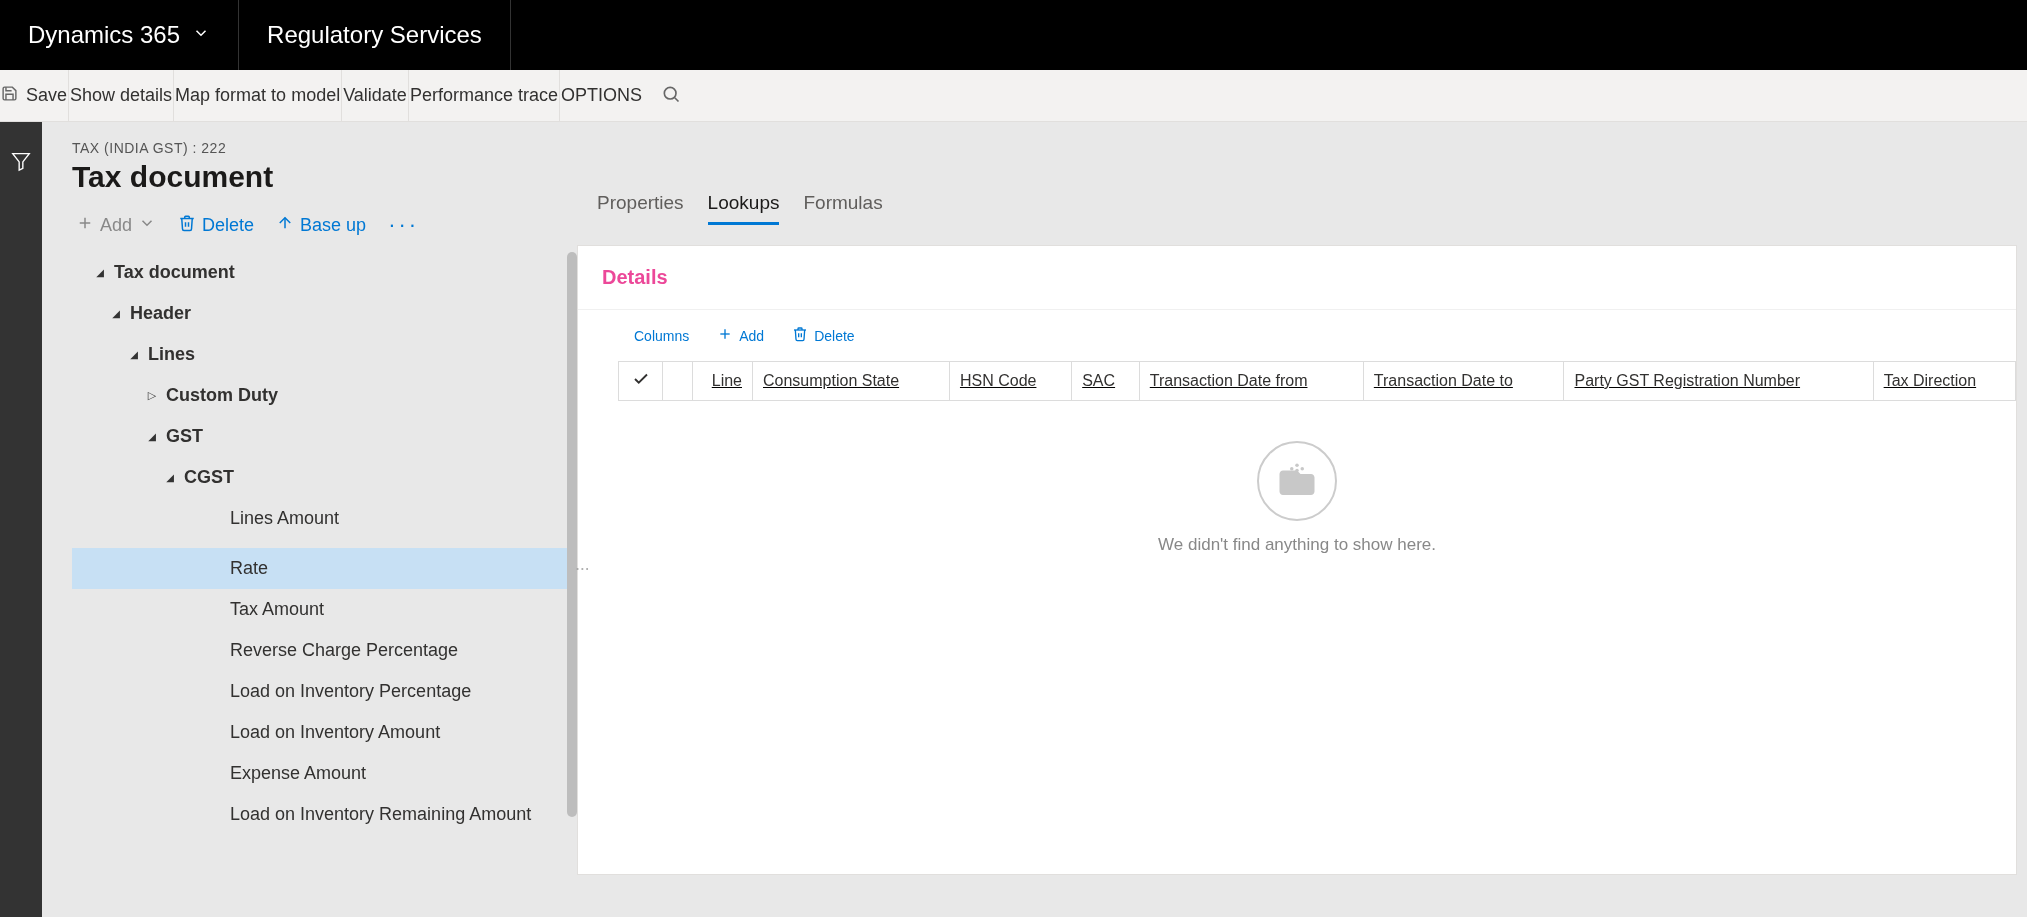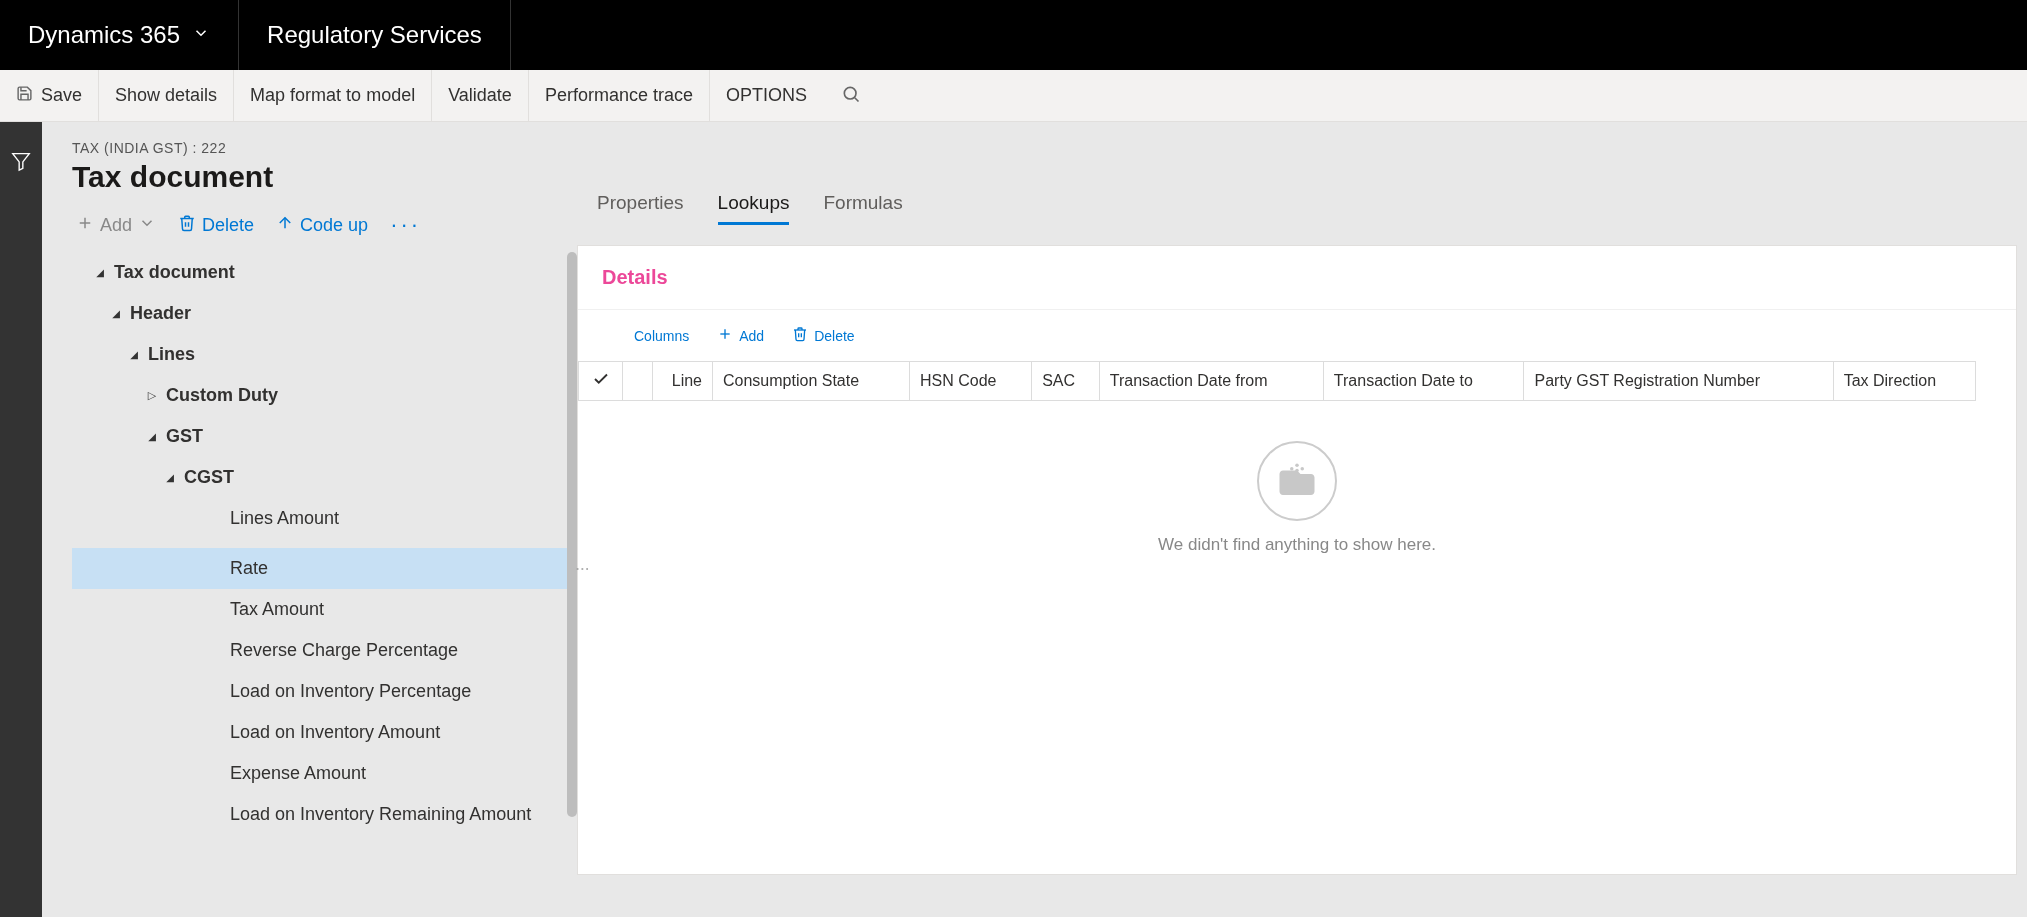--- a/index.html
+++ b/index.html
@@ -6,21 +6,21 @@
   body { background: #e8e8e8; width: 2027px; height: 917px; overflow: hidden; }
 
   
   .topnav { background:#000; height:70px; display:flex; align-items:stretch; color:#fff; }
   .topnav-item { display:flex; align-items:center; padding:0 28px; font-size:24px; border-right:1px solid #333; cursor:pointer; }
   .topnav-item .chev { margin-left:12px; font-size:18px;}
   .topnav-fill { flex:1; }
 
   
   .toolbar { background:#f3f2f1; height:52px; border-bottom:1px solid #e1dfdd; display:flex; align-items:stretch; }
-  .tb-btn { display:flex; align-items:center; padding:0 16px; font-size:18px; color:#323130; cursor:pointer; border-right:1px solid #e1dfdd; }
+  .tb-btn { display:flex; align-items:center; padding:0 1px; font-size:18px; color:#323130; cursor:pointer; border-right:1px solid #e1dfdd; }
   .tb-btn .ico { margin-right:8px; font-size:17px; color:#666;}
   .tb-search { display:flex; align-items:center; padding:0 18px; cursor:pointer;}
   .tb-search svg { width:20px; height:20px; stroke:#666; fill:none; stroke-width:2;}
 
   
   .workspace { display:flex; height:calc(917px - 70px - 52px); }
   .left-rail { width:42px; background:#333; display:flex; flex-direction:column; align-items:center; padding-top:28px;}
   .left-rail .rail-icon svg { width:22px; height:22px; stroke:#fff; fill:none; stroke-width:1.5;}
   .content { flex:1; display:flex; }
 
@@ -46,28 +46,28 @@
   .indent-0 .tree-row{ padding-left:14px;} 
   .indent-1 .tree-row{ padding-left:30px;}
   .indent-2 .tree-row{ padding-left:48px;}
   .indent-3 .tree-row{ padding-left:66px;}
   .indent-4 .tree-row{ padding-left:84px;}
   .indent-5 .tree-row{ padding-left:130px;}
   .bold { font-weight:600;}
 
   
   .detail-area { flex:1; background:#e8e8e8; padding-top:70px; padding-right:10px;}
-  .tabs { display:flex; gap:34px; padding-left:20px; margin-bottom:20px;}
+  .tabs { display:flex; gap:24px; padding-left:20px; margin-bottom:20px;}
   .tabx { font-size:19px; color:#605e5c; padding-bottom:8px; cursor:pointer;}
   .tabx.active { color:#1b1a19; border-bottom:3px solid #0078d4; font-weight:400;}
   .details-card { background:#fff; border:1px solid #e1dfdd; min-height:630px;}
   .details-head { padding:20px 24px; font-size:20px; font-weight:600; color:#ec4899; border-bottom:1px solid #f0f0f0;}
   .grid-actions { display:flex; gap:28px; padding:16px 0 16px 56px; }
   .grid-act { display:inline-flex; align-items:center; gap:6px; color:#0078d4; font-size:14px; cursor:pointer;}
-  .grid { width:calc(100% - 40px); border-collapse:collapse;}
+  .grid { width:calc(100% - 40px); margin-left:40px; border-collapse:collapse;text-decoration:underline;}
   .grid th { border:1px solid #dcdcdc; font-weight:400; font-size:16px; color:#323130; text-align:left; padding:8px 10px; height:38px; background:#fff;}
   .grid th.check { width:44px; text-align:center;}
   .grid th.line { width:60px; text-align:right; padding-right:10px;}
   .empty { text-align:center; color:#888; font-size:17px; padding-top:40px;}
   .empty-icon { display:inline-flex; width:80px; height:80px; border:2px solid #ccc; border-radius:50%; align-items:center; justify-content:center; margin-bottom:14px;}
   .empty-icon svg { width:42px; height:42px; fill:#c8c8c8;}
   .chev-down-svg{width:18px;height:18px;stroke:#fff;fill:none;stroke-width:2;}
 </style>
 </head>
 <body>
@@ -166,21 +166,21 @@
           </span>
           <span>Delete</span>
         </span>
         <span class="tree-act blue">
           <span>
             <svg class="ico-svg" viewBox="0 0 24 24" stroke="#0078d4" stroke-width="2" fill="none">
                 <line x1="12" y1="19" x2="12" y2="5"></line>
                 <polyline points="5 12 12 5 19 12"></polyline>
               </svg>
           </span>
-          <span>Code up</span>
+          <span>Base up</span>
         </span>
         <span class="tree-more">···</span>
       </div>
 
       <div class="tree-scroll">
         <div class="tree" id="tree-root">
             <ul>
               <li class="indent-0">
                 <div class="tree-row">
                   <span class="caret" style="font-size: 10px;">◢</span>

